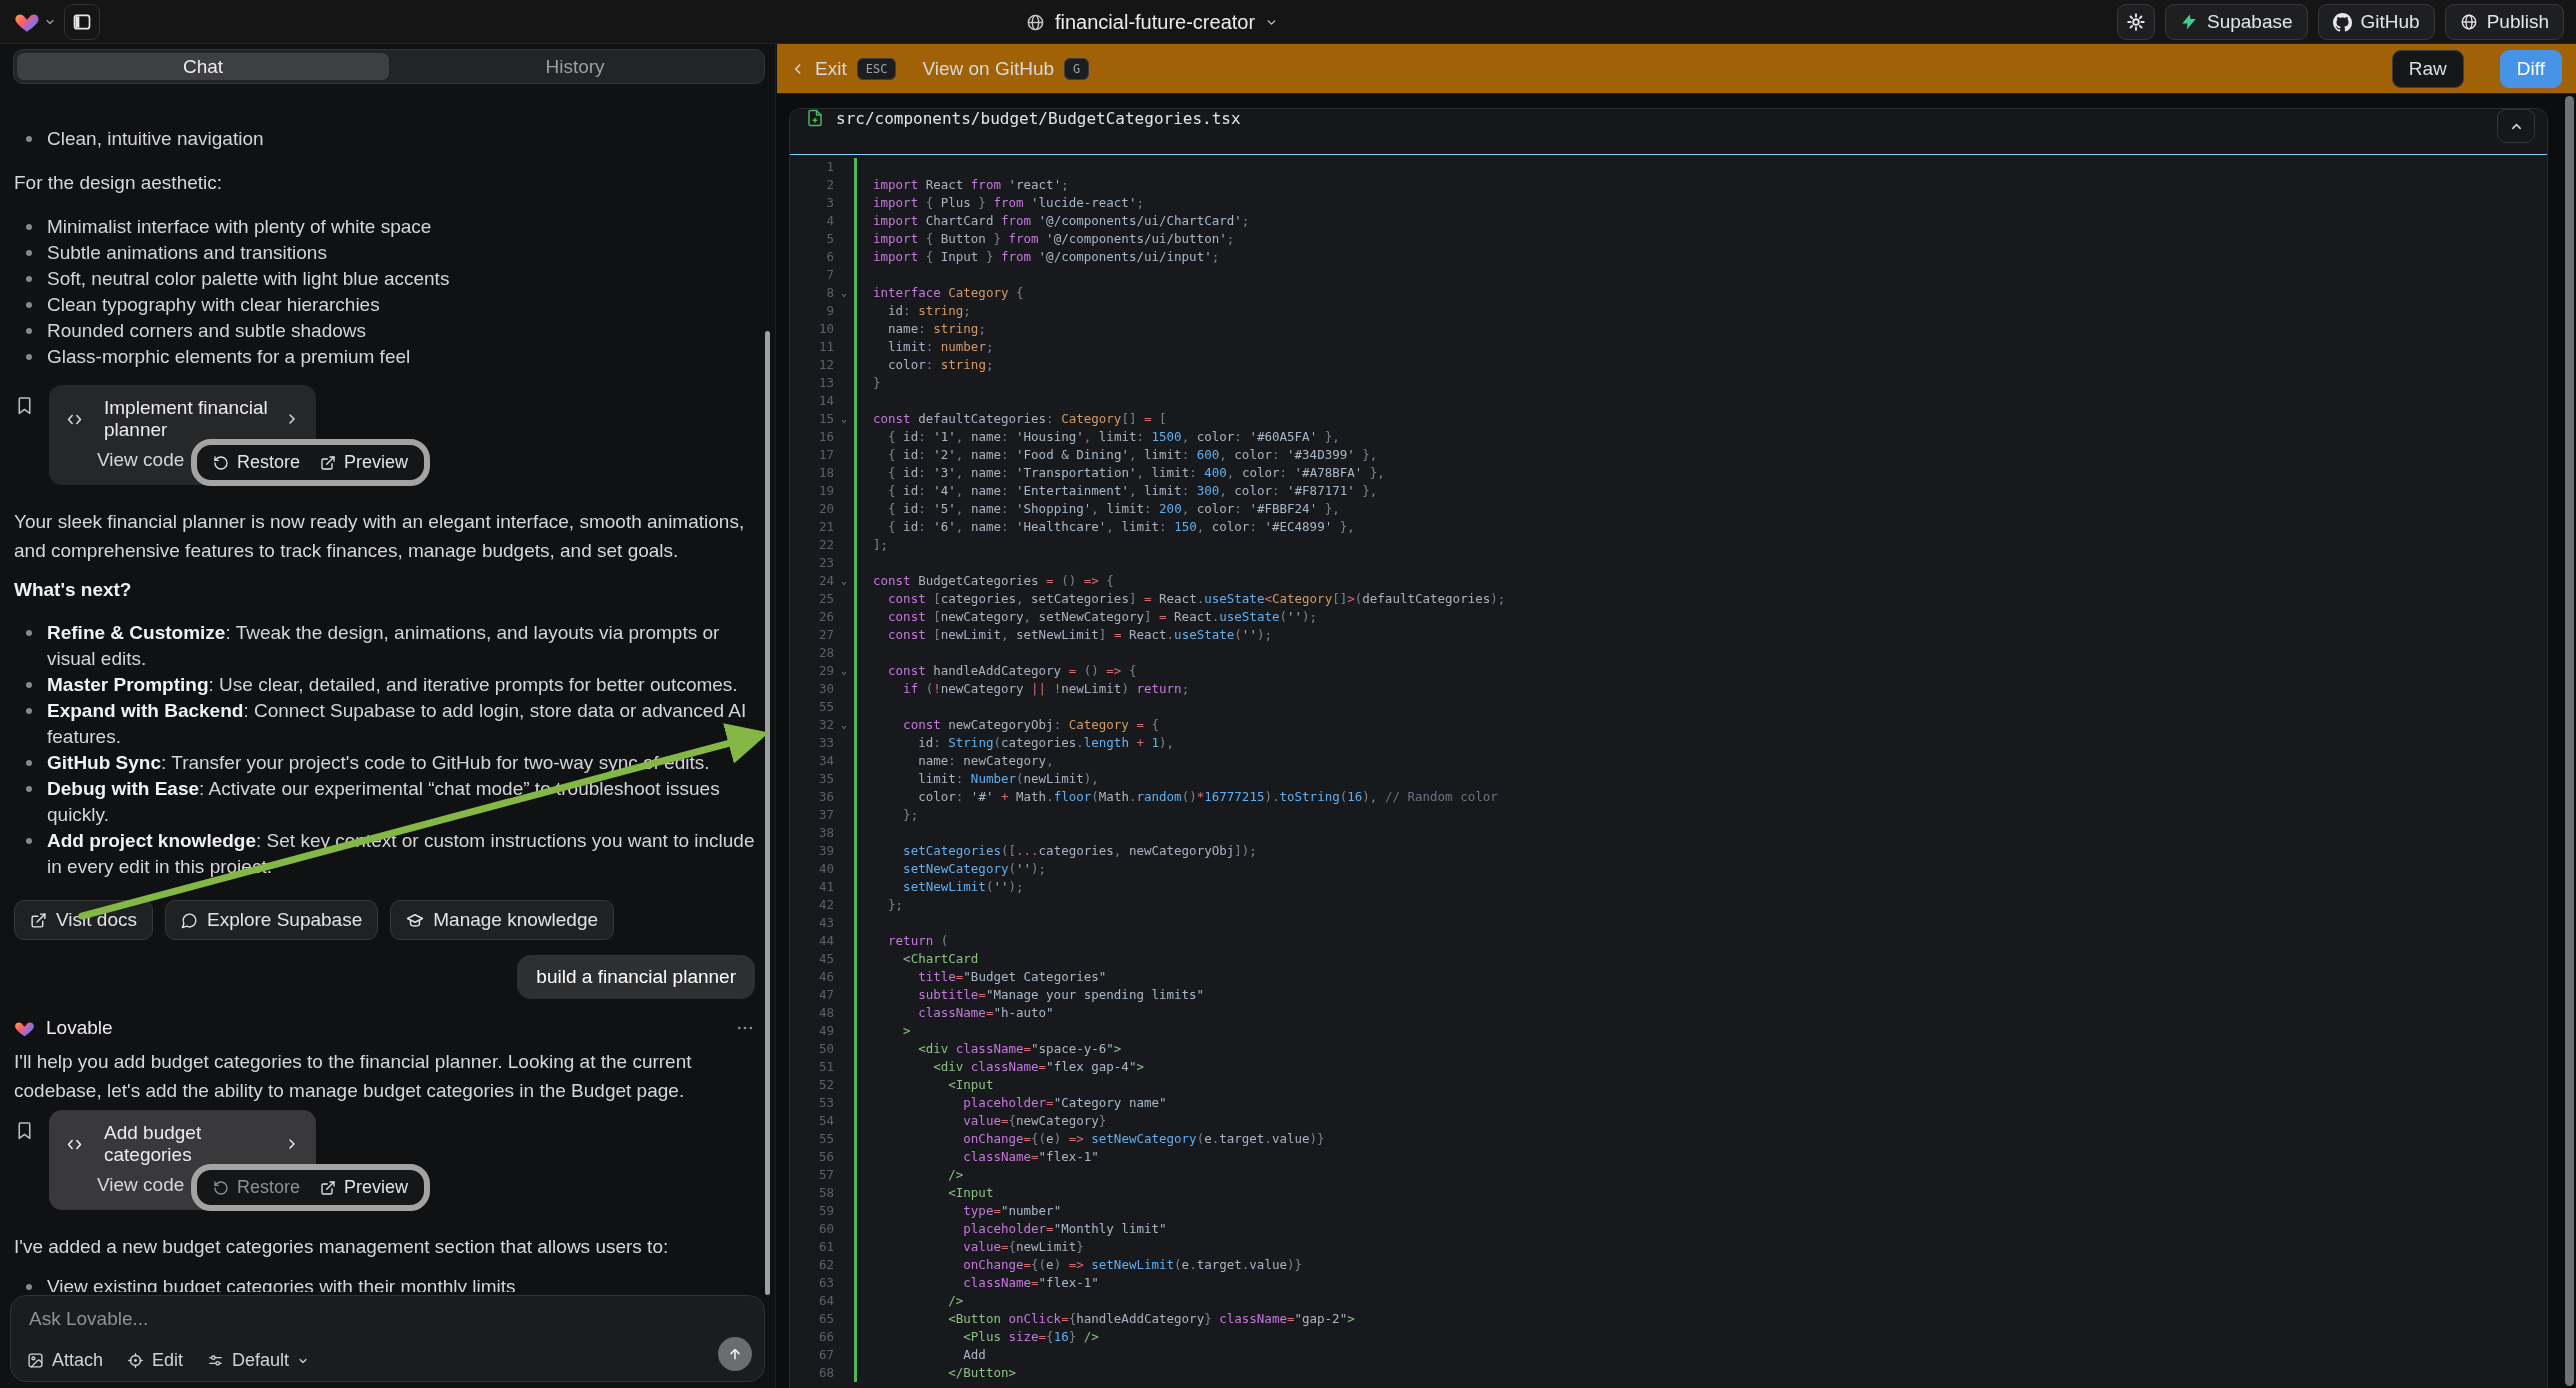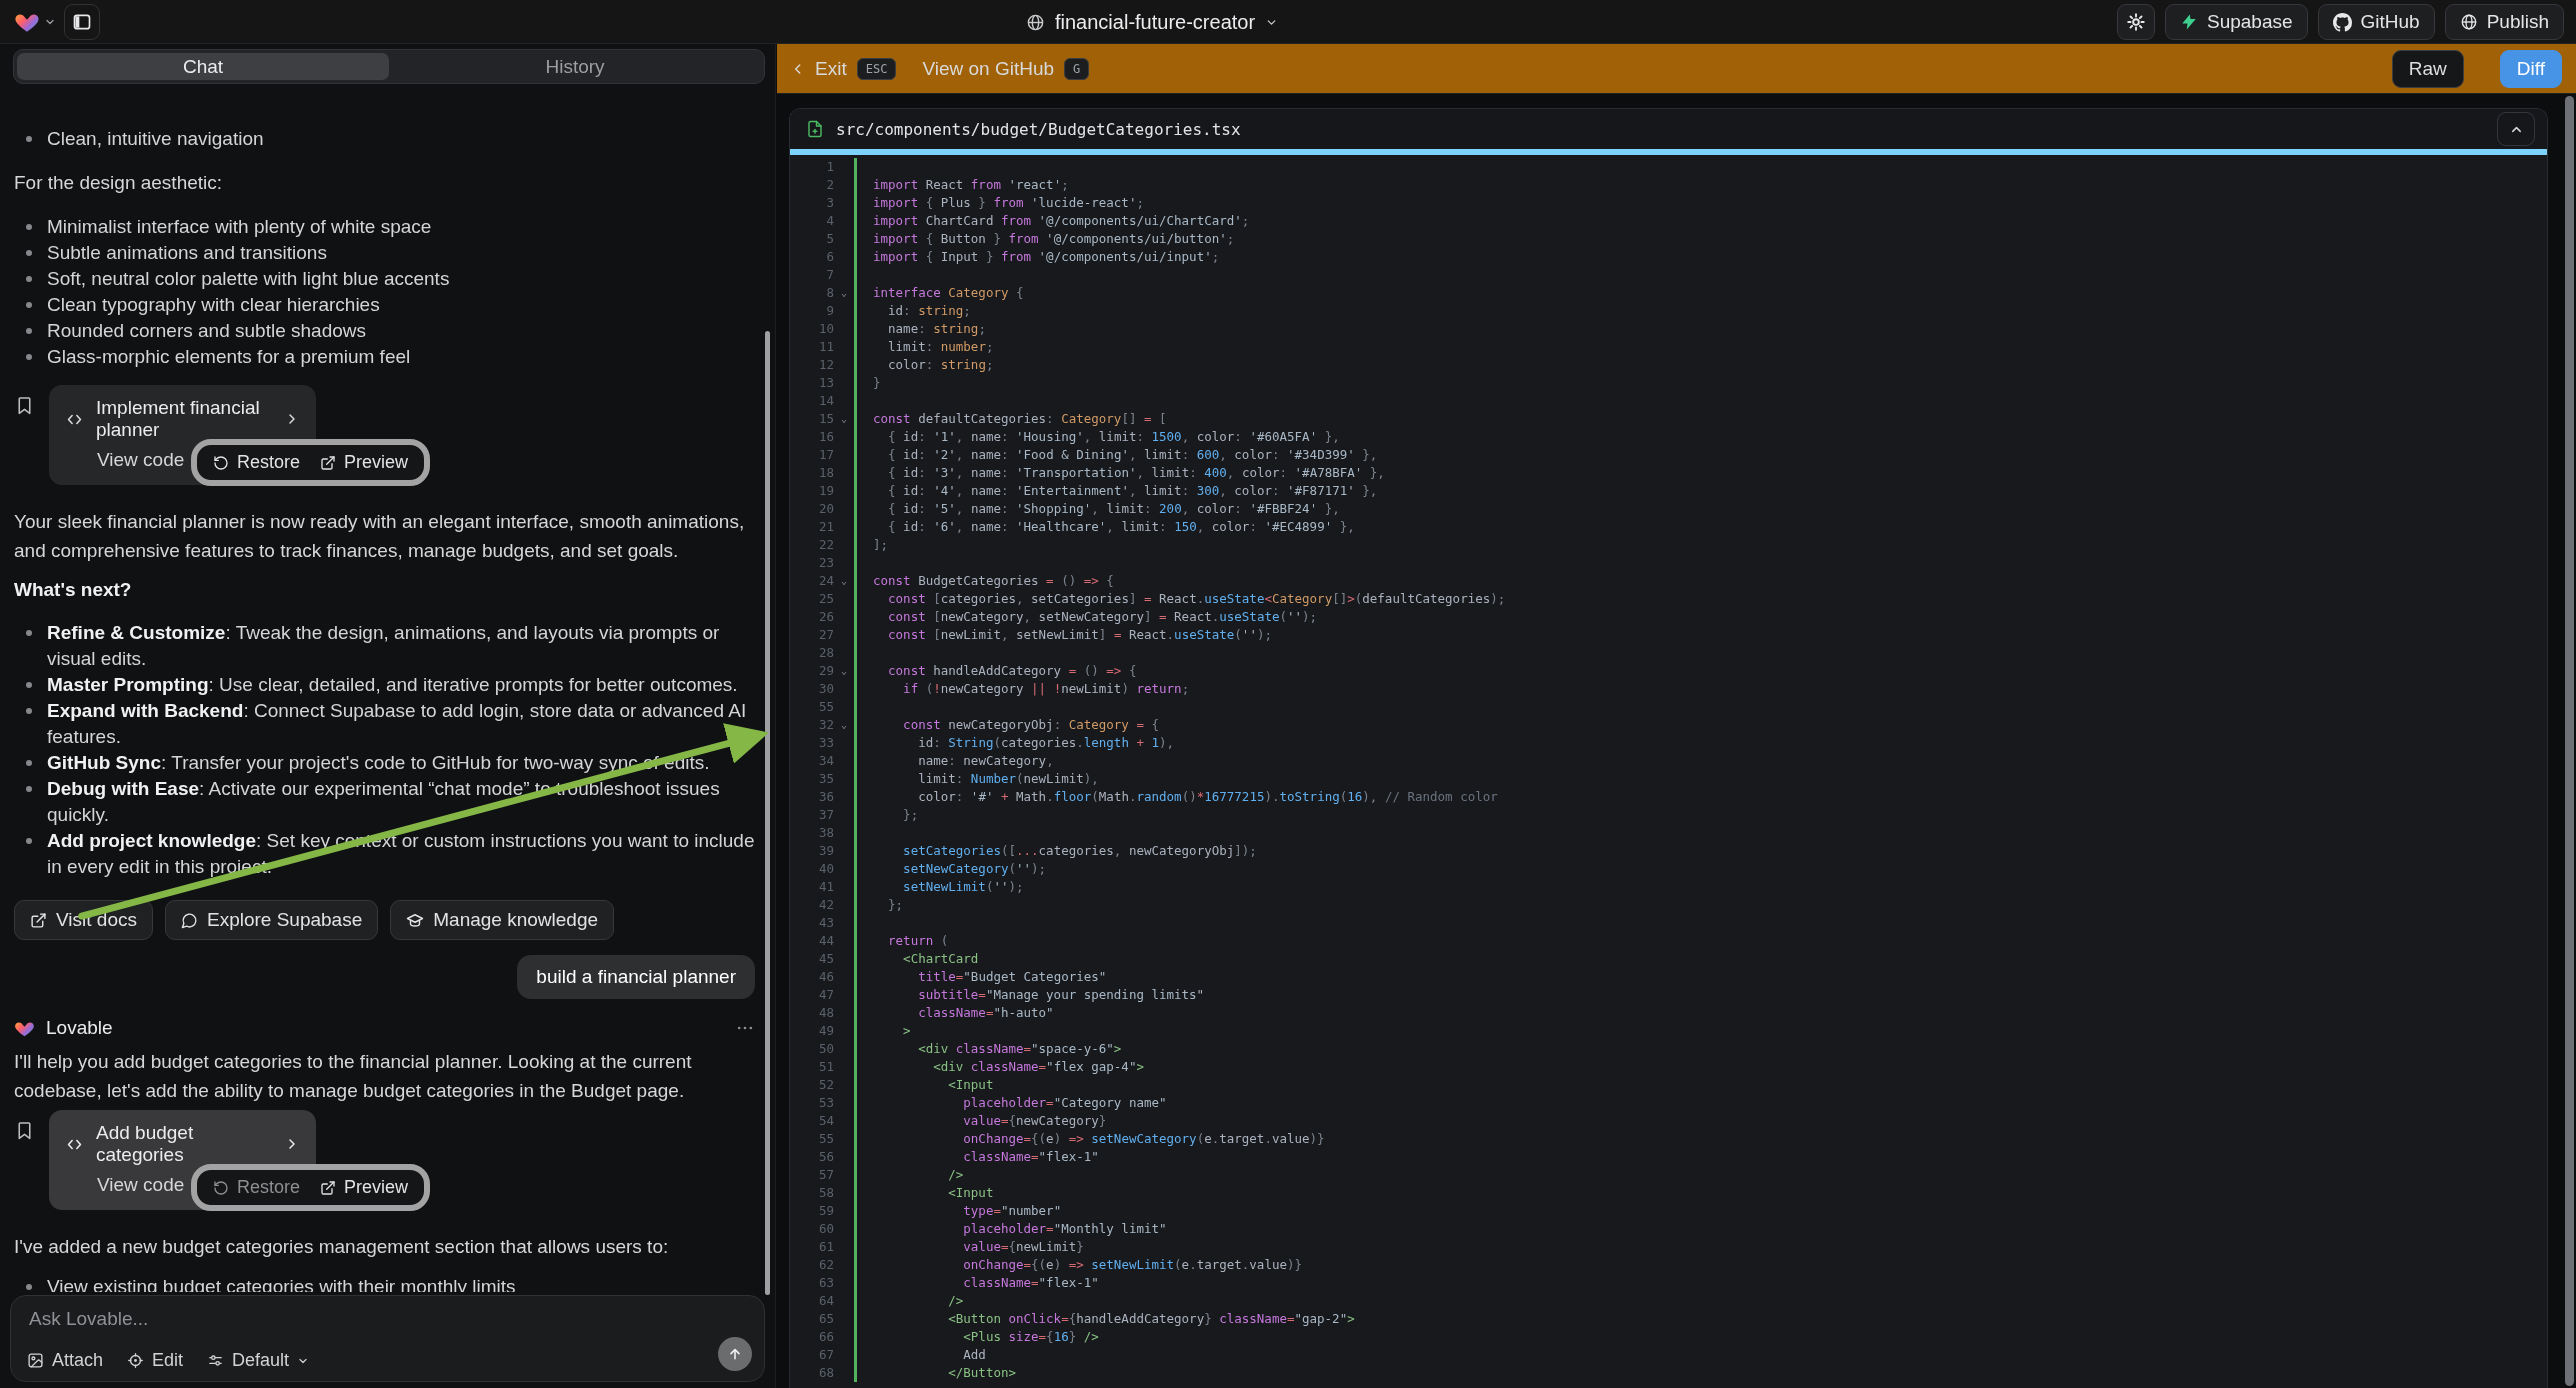--- a/index.html
+++ b/index.html
@@ -38,21 +38,21 @@
   ul.blist { list-style:none; }
   ul.blist li { display:flex; gap:15px; font-size:19px; line-height:26px; color:#d4d5d7; }
   ul.blist .dot { flex:0 0 6px; width:6px; height:6px; border-radius:50%; background:#86888b; margin-top:10px; margin-left:12px; }
 
   
   .card-row { position:relative; display:flex; align-items:flex-start; gap:14px; }
   .bm { margin-top:10px; color:#bcbdbf; }
   .acard { width:267px; background:#262729; border-radius:13px; padding:12px 16px 14px 16px; cursor:pointer; }
   .acard.lit { background:#39393c; }
   .acard .row1 { display:flex; align-items:center; gap:12px; font-size:19px; font-weight:500; color:#ececee; }
-  .acard .row1 .grow { flex:1; }
+  .acard .row1 .grow { flex:1;margin-left:8px; }
   .acard .vc { margin:8px 0 0 32px; font-size:19px; color:#d6d7d9; }
   .pill { position:absolute; left:177px; top:54px; display:flex; align-items:center; gap:20px; background:#151617; border:6px solid #a3a3a3; border-radius:20px; padding:7px 16px; z-index:2; }
   .pill .pbtn { display:flex; align-items:center; gap:8px; font-size:18px; color:#e2e3e5; cursor:pointer; white-space:nowrap; }
   .pill .pbtn.dimmed { color:#8d8f92; }
 
   .chip-row { display:flex; gap:12px; }
   .chip { display:flex; align-items:center; gap:9px; height:40px; padding:0 15px; background:#202123; border:1px solid #373839; border-radius:10px; font-size:19px; color:#e2e3e5; cursor:pointer; }
 
   .bubble-row { display:flex; justify-content:flex-end; }
   .bubble { background:#2e2f31; border-radius:14px; padding:11px 19px; font-size:19px; color:#ffffff; max-width:418px; }
@@ -72,21 +72,21 @@
   .codep { position:absolute; top:44px; left:777px; right:0; bottom:0; background:#0c0d0e; }
   .code-header { position:absolute; top:0; left:0; right:0; height:50px; border-bottom:1px solid #1f2022; display:flex; align-items:center; padding:0 14px; gap:26px; background:#a16207; }
   .ch-item { display:flex; align-items:center; gap:10px; font-size:19px; color:#d8d9db; cursor:pointer; }
   .kbd { font-family:"DejaVu Sans Mono", monospace; font-size:12px; color:#a0a3a7; background:#1b1d1f; border:1px solid #3a3d41; border-radius:6px; padding:3px 8px; }
   .ch-spacer { flex:1; }
   .ghost-btn { height:38px; padding:0 16px; display:flex; align-items:center; background:#151719; border:1px solid #3a3d41; border-radius:9px; font-size:19px; color:#dddee0; cursor:pointer; }
   .blue-btn { height:38px; padding:0 16px; display:flex; align-items:center; background:var(--accent-blue); border:1px solid var(--accent-blue); border-radius:9px; font-size:19px; color:#fff; cursor:pointer; }
 
   .code-body { position:absolute; top:50px; left:0; right:14px; bottom:0; padding:14px 14px 0 12px; }
   .code-card { height:100%; background:#17191c; border:1px solid #282c31; border-bottom:none; border-radius:12px 12px 0 0; overflow:hidden; position:relative; }
-  .file-bar { height:46px; display:flex; align-items:center; gap:12px; padding:0 12px 0 16px; background:#15171a; border-bottom:6px solid #7dd3fc; }
+  .file-bar { height:46px; display:flex; align-items:flex-start; gap:12px; padding:0 12px 0 16px; background:#15171a; border-bottom:1px solid #7dd3fc; }
   .file-path { flex:1; font-family:"DejaVu Sans Mono", monospace; font-size:16px; color:#e2e4e6; }
   .collapse-btn { width:38px; height:34px; display:flex; align-items:center; justify-content:center; border:1px solid #33373c; border-radius:9px; color:#d4d6d8; cursor:pointer; }
   .code-lines { padding-top:3px; }
   .code-line { display:flex; font-family:"DejaVu Sans Mono", monospace; font-size:12.5px; line-height:18px; }
   .ln { flex:0 0 44px; text-align:right; color:#5a616b; }
   .fold { flex:0 0 20px; text-align:center; color:#8b939d; font-size:10px; }
   .lc { flex:1; border-left:3px solid var(--added-green); padding-left:16px; white-space:pre; color:var(--syntax-default); }
   .code-scrollbar { position:absolute; right:2px; top:52px; bottom:2px; width:9px; }
   .code-scrollbar .thumb { width:9px; height:100%; background:#6e7175; border-radius:5px; }
 

